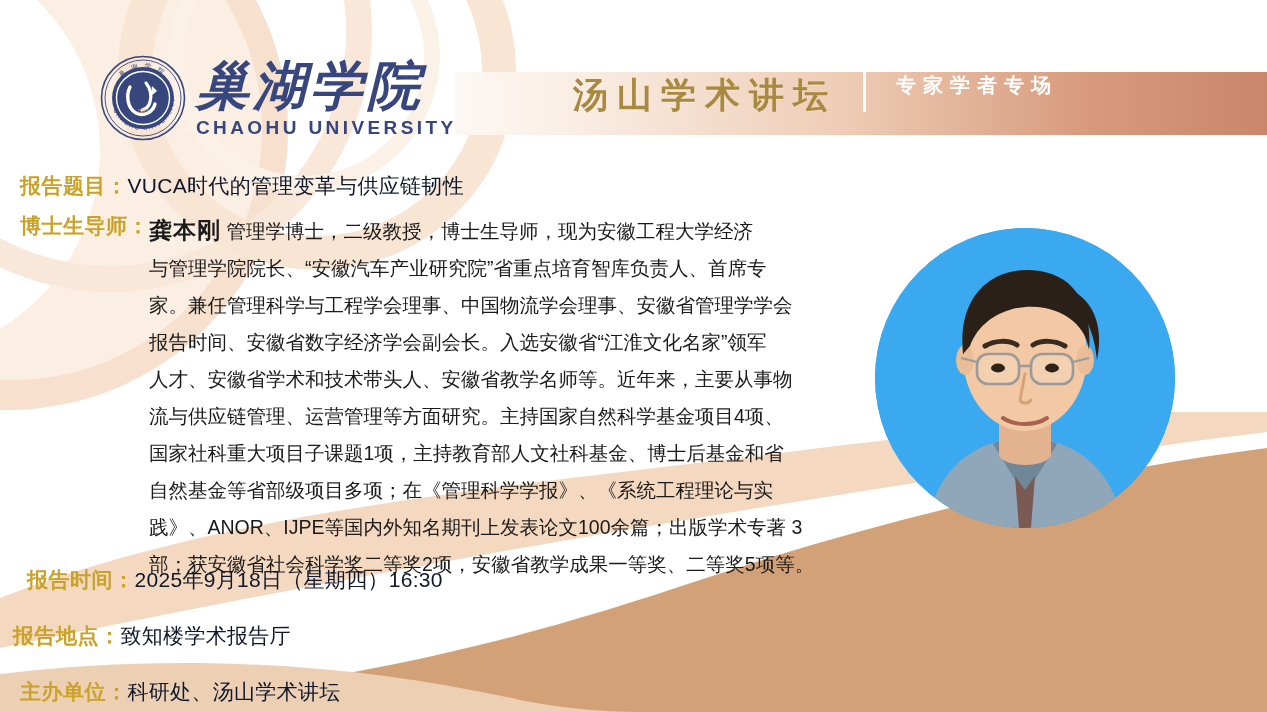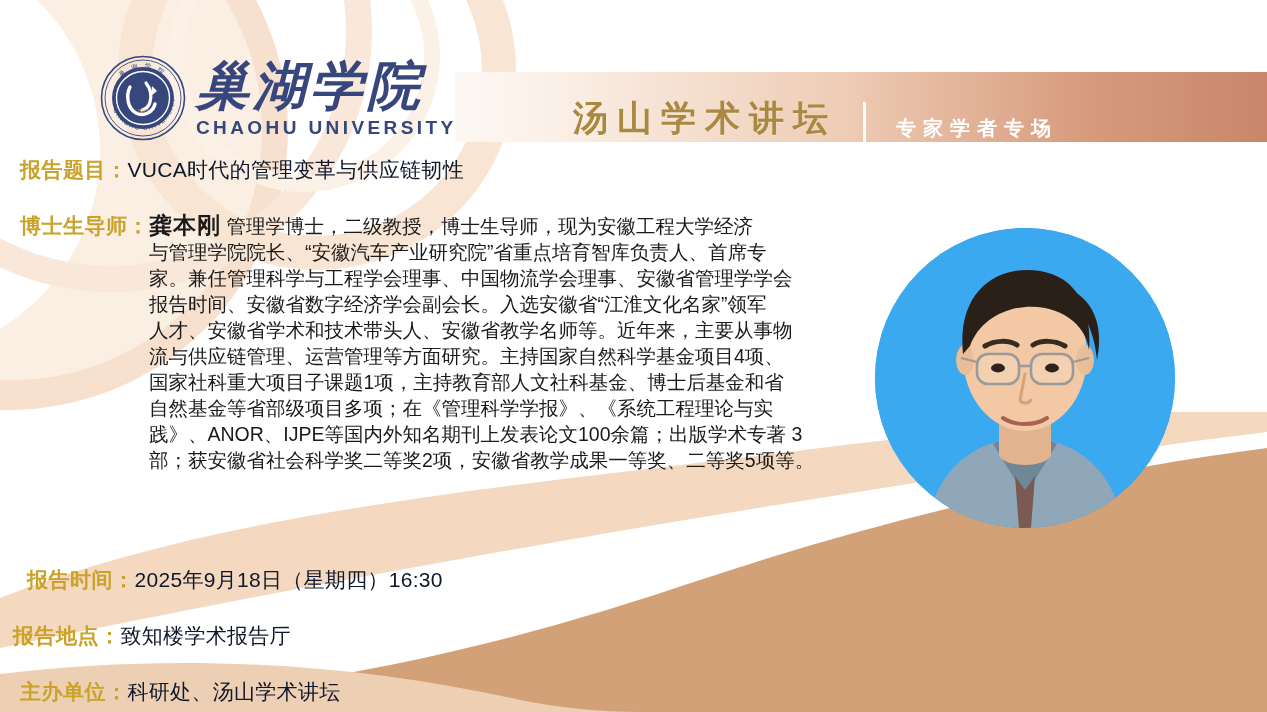--- a/index.html
+++ b/index.html
@@ -41,23 +41,23 @@
     position:absolute;left:168px;top:-80px;width:240px;height:240px;border-radius:50%;
     border:16px solid #fcf1e7;background:transparent;
   }
 
   
   .ribbon-wrap{position:absolute;left:0;bottom:0;width:1267px;height:300px;}
   .ribbon-wrap svg{display:block;width:1267px;height:300px;}
 
   
   .banner{
-    position:absolute;left:455px;top:72px;width:812px;height:70px;z-index:3;
+    position:absolute;left:455px;top:72px;width:812px;height:63px;z-index:3;
     background:linear-gradient(90deg,#fdf8f4 0%, #fbf0e7 12%, #eeccb5 48%, #d79a7c 78%, #c9866a 100%);
-    display:flex;align-items:flex-end;
+    display:flex;align-items:flex-start;
   }
   .banner-main{
     font-family:"Liberation Serif","DejaVu Serif",serif;
     font-weight:bold;font-size:35px;letter-spacing:9px;color:#a8893f;
     margin-left:118px;white-space:nowrap;
     text-shadow:0 1px 0 rgba(255,255,255,.25);
   }
   .banner-div{
     width:3px;height:40px;background:#ffffff;margin:0 30px 0 26px;flex:0 0 auto;opacity:.95;
   }
@@ -86,29 +86,29 @@
 
   .row{position:absolute;display:flex;align-items:flex-start;}
   .label{
     color:#c9a227;font-size:21px;font-weight:bold;white-space:nowrap;flex:0 0 auto;
     letter-spacing:.5px;
   }
   .value{
     color:#0f172a;font-size:21px;font-weight:normal;white-space:nowrap;letter-spacing:.3px;
   }
 
-  #row-title{left:20px;top:156px;}
+  #row-title{left:20px;top:172px;}
   #row-bio{left:20px;top:212px;width:870px;align-items:flex-start;}
   #row-time{left:20px;top:566px;margin-left:7px;}
   #row-place{left:13px;top:622px;}
   #row-host{left:20px;top:678px;}
 
   .bio-body{display:block;width:725px;}
   .bio-line{
-    font-size:19.5px;color:#1a1a1a;line-height:26px;white-space:nowrap;font-weight:500;
+    font-size:19.5px;color:#1a1a1a;line-height:37px;white-space:nowrap;font-weight:500;
   }
   .bio-line .nm{font-size:23px;font-weight:bold;letter-spacing:1px;}
 
   
   .portrait{
     position:absolute;left:875px;top:228px;width:300px;height:300px;border-radius:50%;
     overflow:hidden;z-index:6;background:#3aa9f0;
   }
   .portrait svg{display:block;}
 </style>

